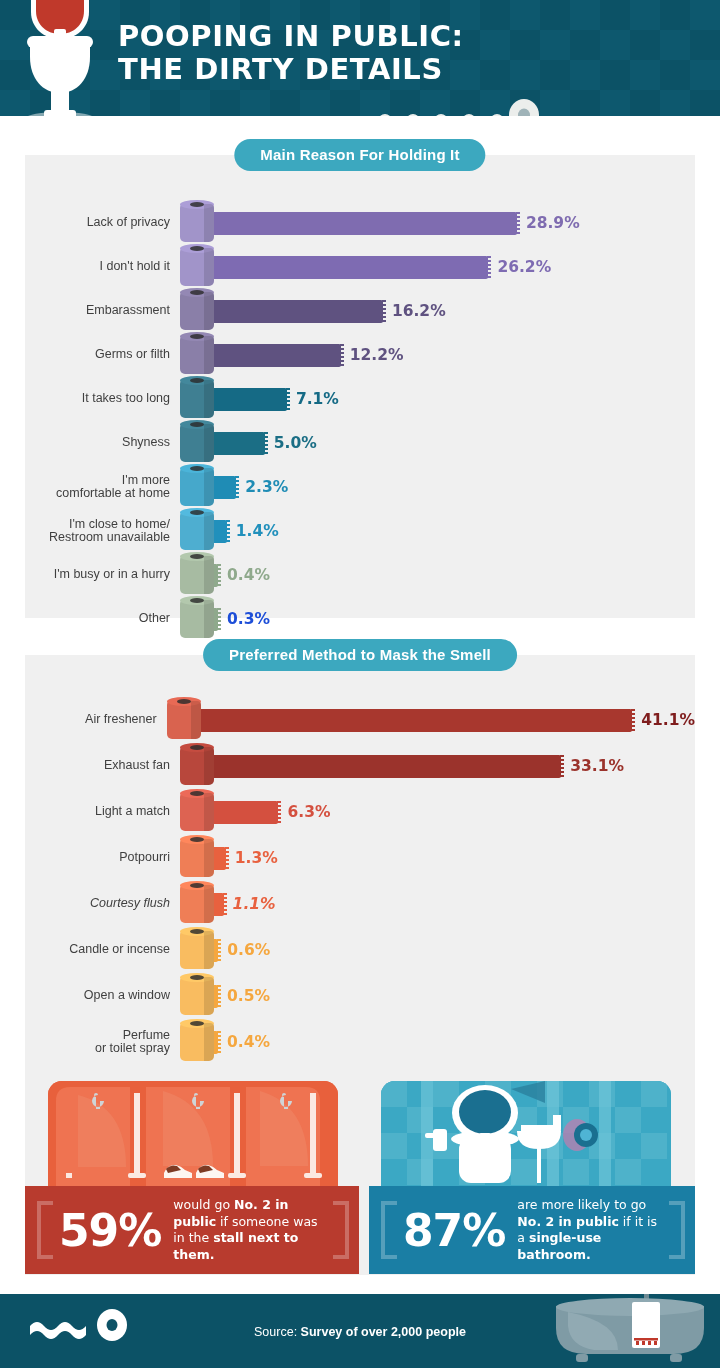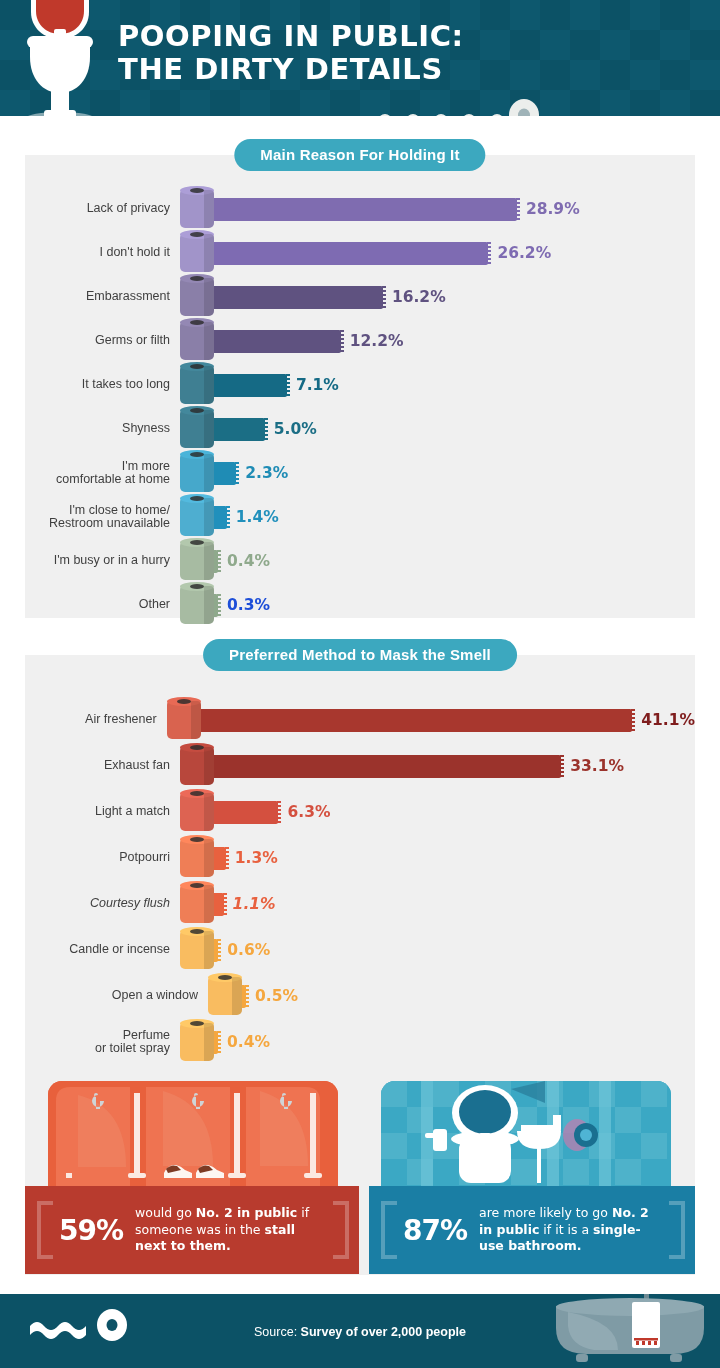--- a/index.html
+++ b/index.html
@@ -134,21 +134,21 @@
     border-top:4px solid rgba(255,255,255,.26);
     border-left:4px solid rgba(255,255,255,.26);
     border-bottom:4px solid rgba(255,255,255,.26);
   }
   .bracket.right {
     margin:0 10px 0 6px;
     border-left:none;
     border-right:4px solid rgba(255,255,255,.26);
   }
   .stat-num {
-    font-size:28px; font-weight:bold; letter-spacing:-1px;
+    font-size:44px; font-weight:bold; letter-spacing:-1px;
     font-family:"DejaVu Sans", sans-serif; flex:none;
   }
   .stat-txt {
     font-size:12.5px; line-height:16.5px; margin-left:12px;
     font-family:"DejaVu Sans", sans-serif;
   }
   .stat-txt b { font-weight:bold; }
 
   
   .footer {
@@ -190,21 +190,21 @@
     <svg class="head-paper" viewBox="0 0 170 36">
       <path d="M0 22 q7 -8 14 0 t14 0 t14 0 t14 0 t14 0 t14 0 t14 0 t14 0 t14 0 l0 9 q-7 8 -14 0 t-14 0 t-14 0 t-14 0 t-14 0 t-14 0 t-14 0 t-14 0 t-14 0 z" fill="#eceeec"></path>
       <ellipse cx="146" cy="19" rx="15" ry="16" fill="#eceeec"></ellipse>
       <ellipse cx="146" cy="19" rx="6" ry="6.5" fill="#9fb3b8"></ellipse>
     </svg>
   </div>
   <div class="header-bottom-white"></div>
 
   <div class="panel panel-1">
     <div class="pill">Main Reason For Holding It</div>
-    <div class="rows" id="rows-0" style="top: 32px;">
+    <div class="rows" id="rows-0" style="top: 46px;">
         <div class="row" style="height: 44px;">
           <div class="row-label">Lack of privacy</div>
           <div class="bar-wrap">
             <div class="roll" style="background: rgb(161, 148, 201); order: 1;">
               <div class="roll-top" style="background: rgb(161, 148, 201); filter: brightness(1.07);"></div>
               <div class="roll-hole"></div>
               <div class="roll-shade"></div>
             </div>
             <div class="strip" style="width: 304.895px; order: 2;">
               <div class="strip-body" style="background: radial-gradient(circle at 11px -5px, rgba(0, 0, 0, 0) 9px, rgb(127, 108, 176) 9px) rgb(127, 108, 176); border-radius: 2px;"></div>
@@ -439,21 +439,21 @@
               <div class="roll-hole"></div>
               <div class="roll-shade"></div>
             </div>
             <div class="strip" style="width: 6.33px; order: 2;">
               <div class="strip-body" style="background: radial-gradient(circle at 11px -5px, rgba(0, 0, 0, 0) 9px, rgb(245, 167, 63) 9px) rgb(245, 167, 63); border-radius: 2px;"></div>
               <div class="strip-edge" style="background: repeating-linear-gradient(rgb(245, 167, 63) 0px, rgb(245, 167, 63) 2px, transparent 2px, transparent 4px);"></div>
             </div>
             <div class="value" style="color: rgb(245, 167, 63); order: 3;">0.6%</div>
           </div>
         </div>
-        <div class="row" style="height: 46px; padding-left: 28px;">
+        <div class="row" style="height: 46px;">
           <div class="row-label">Open a window</div>
           <div class="bar-wrap">
             <div class="roll" style="background: rgb(249, 188, 96); order: 1;">
               <div class="roll-top" style="background: rgb(249, 188, 96); filter: brightness(1.07);"></div>
               <div class="roll-hole"></div>
               <div class="roll-shade"></div>
             </div>
             <div class="strip" style="width: 6px; order: 2;">
               <div class="strip-body" style="background: radial-gradient(circle at 11px -5px, rgba(0, 0, 0, 0) 9px, rgb(245, 167, 63) 9px) rgb(245, 167, 63); border-radius: 2px;"></div>
               <div class="strip-edge" style="background: repeating-linear-gradient(rgb(245, 167, 63) 0px, rgb(245, 167, 63) 2px, transparent 2px, transparent 4px);"></div>

